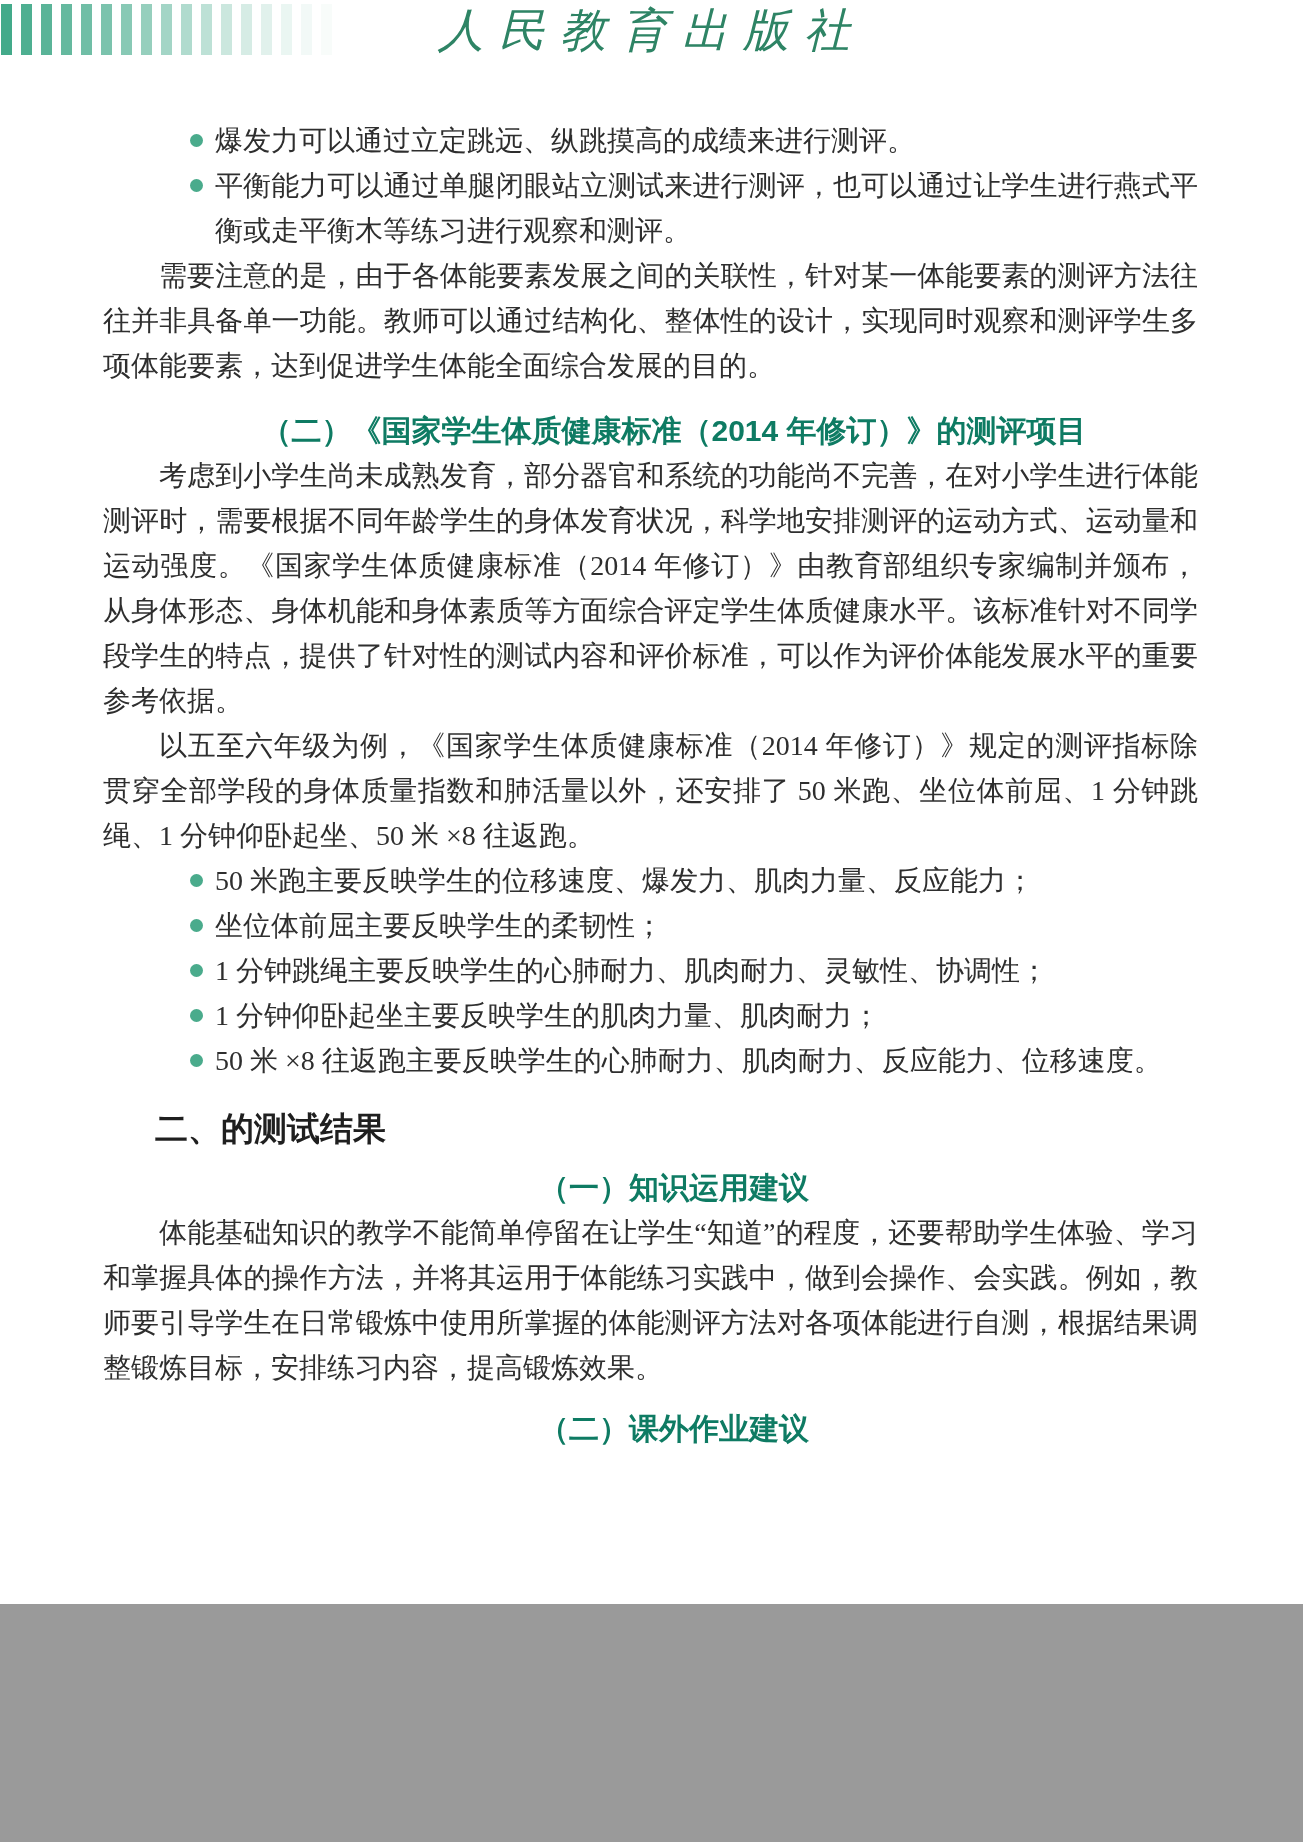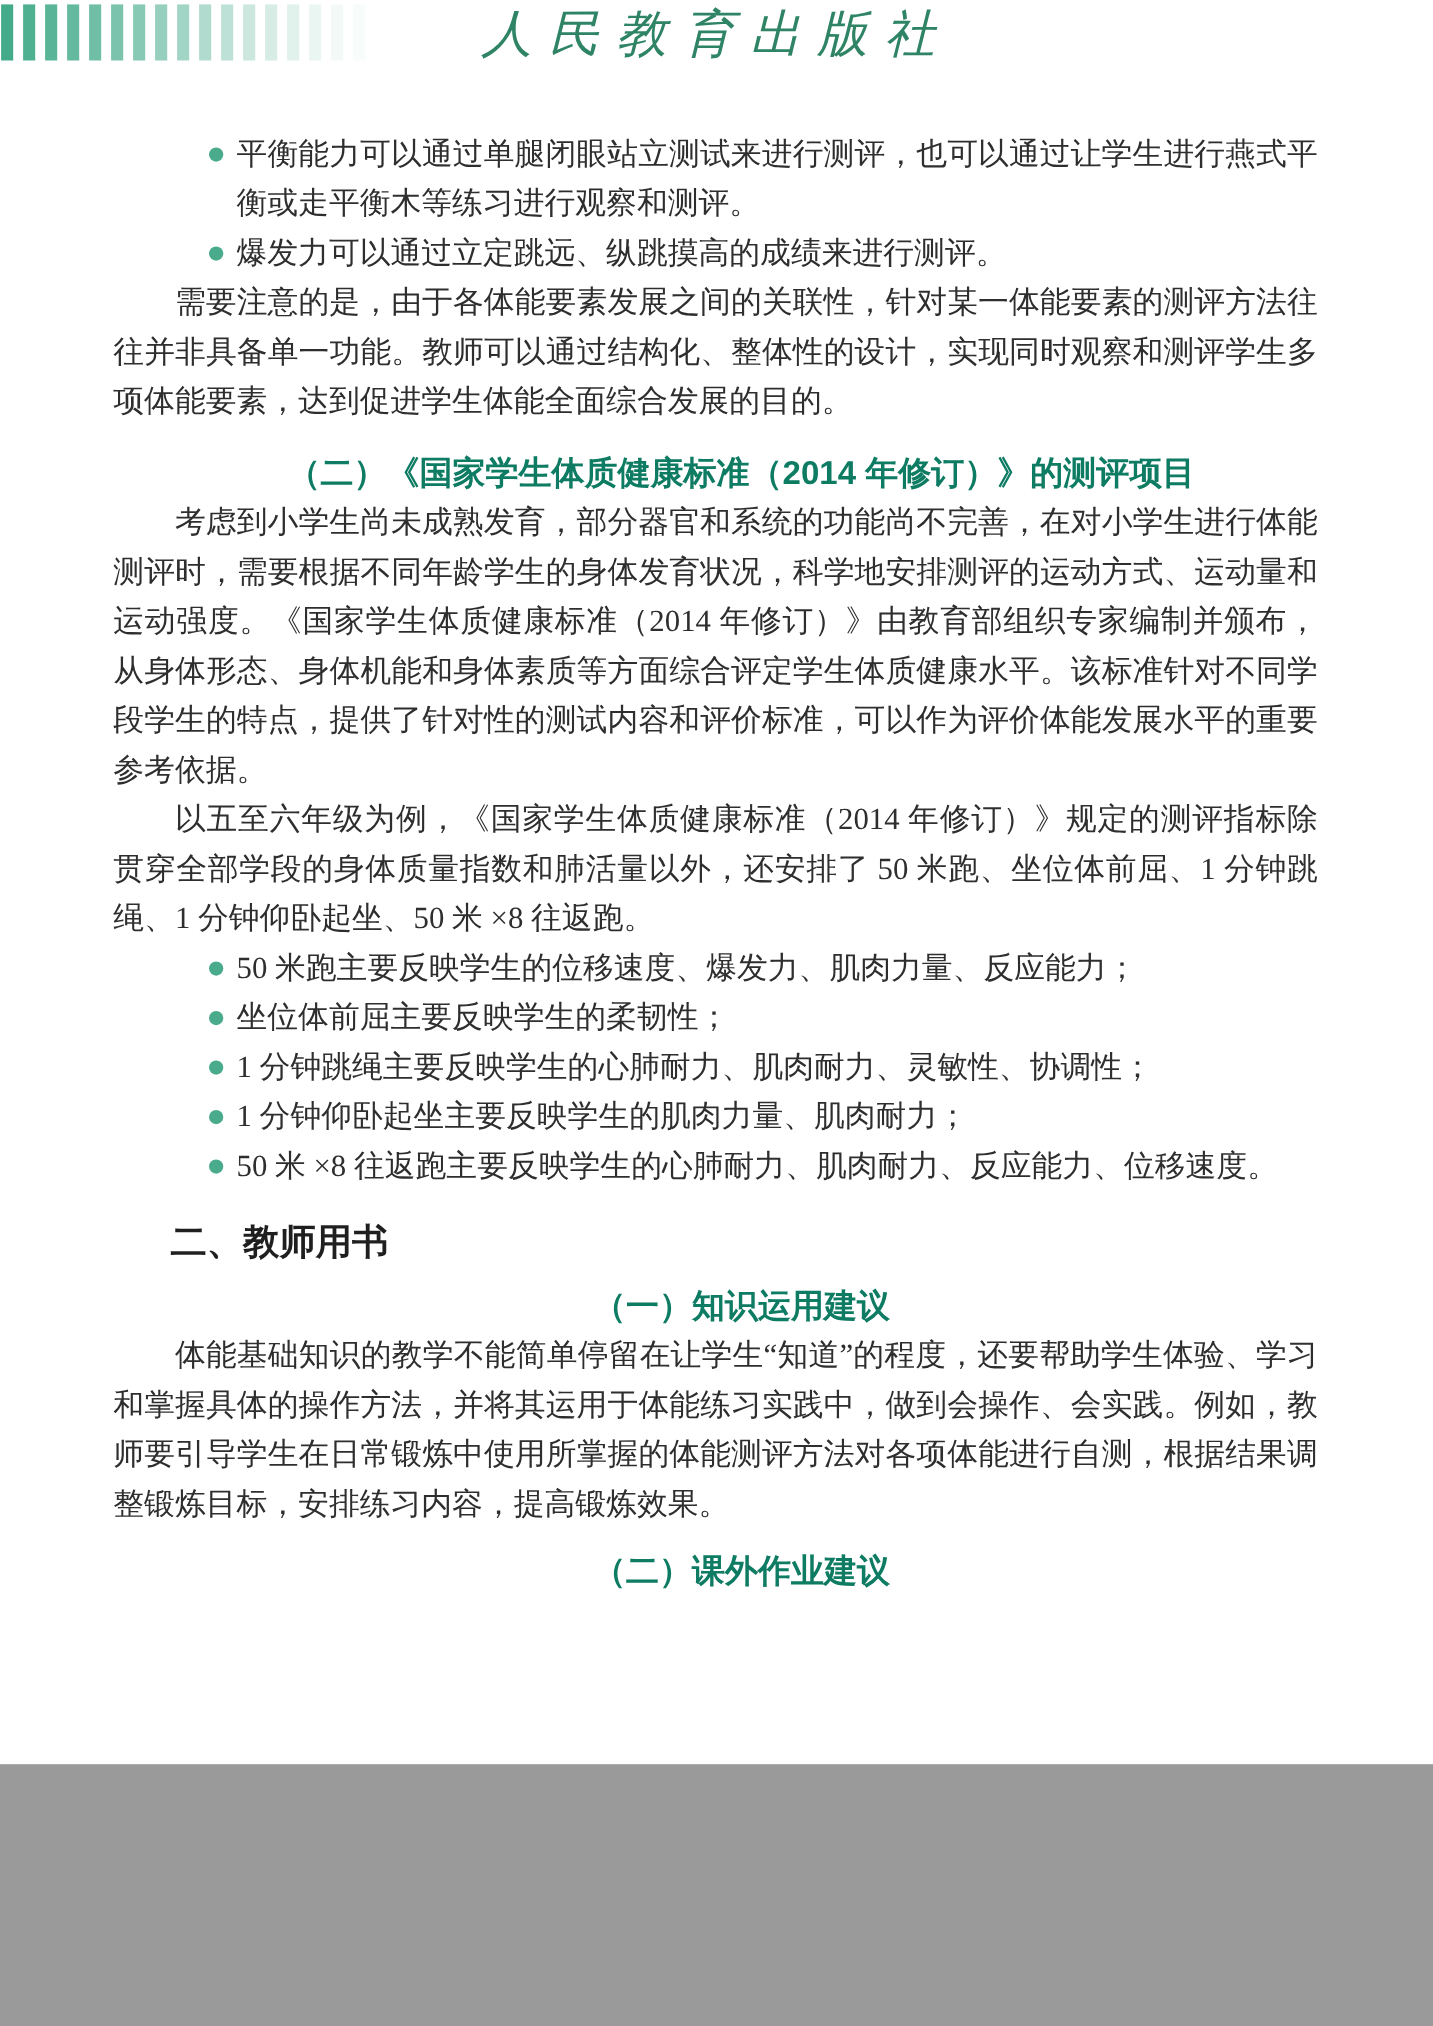--- a/index.html
+++ b/index.html
@@ -97,25 +97,25 @@
       <span style="opacity:.04"></span>
   </div>
 
   <div class="logo top">人民教育出版社</div>
 
   <div class="content">
 
     <ul class="bullets">
       <li>
         <span class="dot"></span>
-        <span>平衡能力可以通过单腿闭眼站立测试来进行测评，也可以通过让学生进行燕式平衡或走平衡木等练习进行观察和测评。</span>
+        <span>爆发力可以通过立定跳远、纵跳摸高的成绩来进行测评。</span>
       </li>
       <li>
         <span class="dot"></span>
-        <span>爆发力可以通过立定跳远、纵跳摸高的成绩来进行测评。</span>
+        <span>平衡能力可以通过单腿闭眼站立测试来进行测评，也可以通过让学生进行燕式平衡或走平衡木等练习进行观察和测评。</span>
       </li>
     </ul>
 
     <p class="para">需要注意的是，由于各体能要素发展之间的关联性，针对某一体能要素的测评方法往往并非具备单一功能。教师可以通过结构化、整体性的设计，实现同时观察和测评学生多项体能要素，达到促进学生体能全面综合发展的目的。</p>
 
     <h3 class="green">（二）《国家学生体质健康标准（2014 年修订）》的测评项目</h3>
 
     <p class="para">考虑到小学生尚未成熟发育，部分器官和系统的功能尚不完善，在对小学生进行体能测评时，需要根据不同年龄学生的身体发育状况，科学地安排测评的运动方式、运动量和运动强度。《国家学生体质健康标准（2014 年修订）》由教育部组织专家编制并颁布，从身体形态、身体机能和身体素质等方面综合评定学生体质健康水平。该标准针对不同学段学生的特点，提供了针对性的测试内容和评价标准，可以作为评价体能发展水平的重要参考依据。</p>
 
     <p class="para">以五至六年级为例，《国家学生体质健康标准（2014 年修订）》规定的测评指标除贯穿全部学段的身体质量指数和肺活量以外，还安排了 50 米跑、坐位体前屈、1 分钟跳绳、1 分钟仰卧起坐、50 米 ×8 往返跑。</p>
@@ -136,21 +136,21 @@
       <li>
         <span class="dot"></span>
         <span>1 分钟仰卧起坐主要反映学生的肌肉力量、肌肉耐力；</span>
       </li>
       <li>
         <span class="dot"></span>
         <span>50 米 ×8 往返跑主要反映学生的心肺耐力、肌肉耐力、反应能力、位移速度。</span>
       </li>
     </ul>
 
-    <h2 class="sec">二、教师用书</h2>
+    <h2 class="sec">二、的测试结果</h2>
 
     <h3 class="green hb">（一）知识运用建议</h3>
 
     <p class="para">体能基础知识的教学不能简单停留在让学生“知道”的程度，还要帮助学生体验、学习和掌握具体的操作方法，并将其运用于体能练习实践中，做到会操作、会实践。例如，教师要引导学生在日常锻炼中使用所掌握的体能测评方法对各项体能进行自测，根据结果调整锻炼目标，安排练习内容，提高锻炼效果。</p>
 
     <h3 class="green hc">（二）课外作业建议</h3>
 
 
   </div>
 

